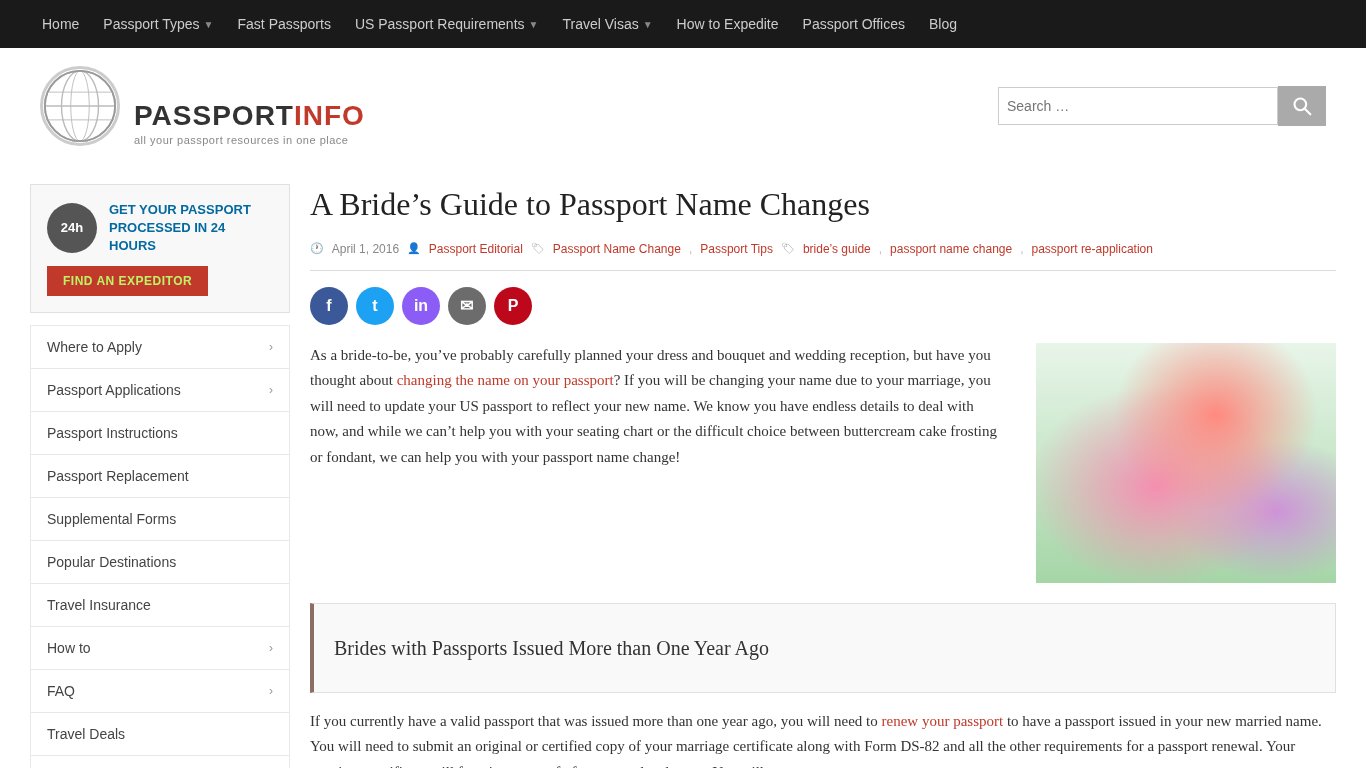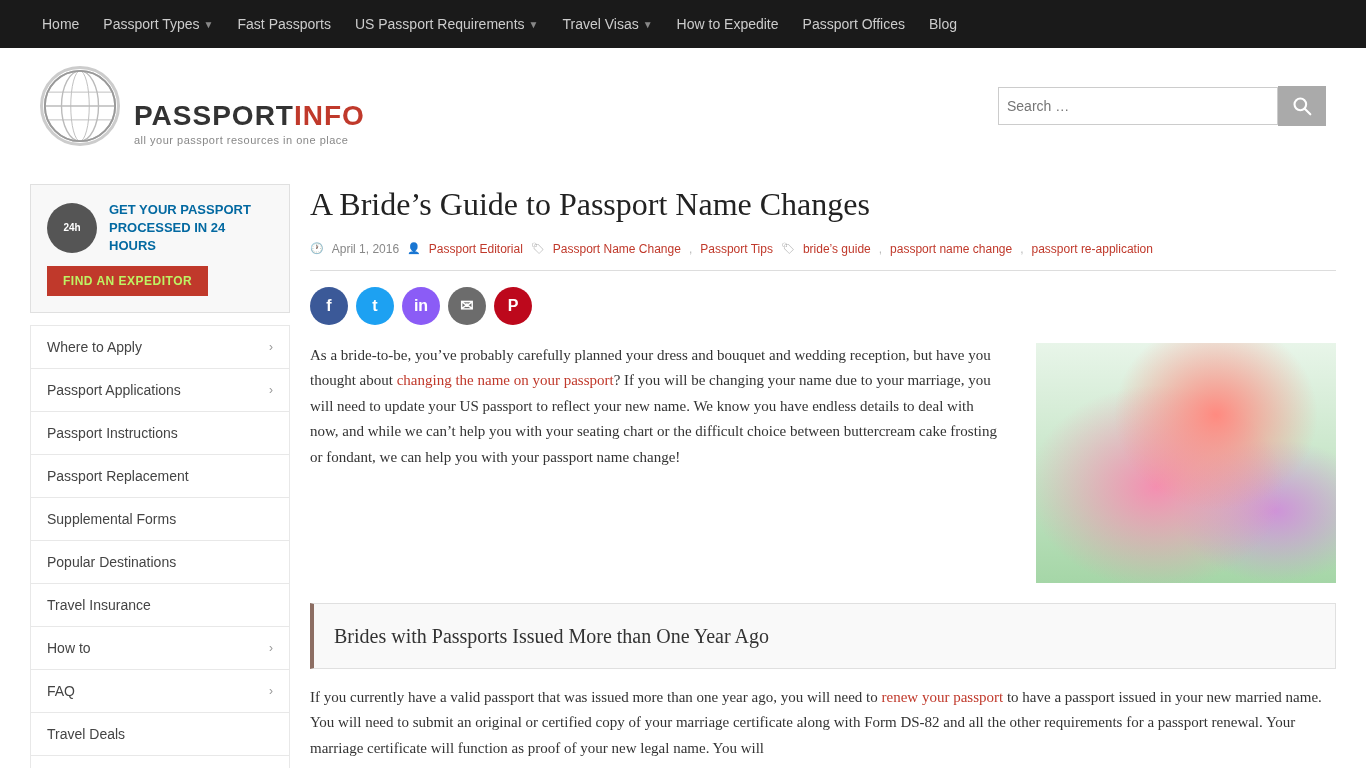--- a/index.html
+++ b/index.html
@@ -101,21 +101,21 @@
       flex-direction: column;
       align-items: flex-start;
       gap: 10px;
     }
     .promo-top { display: flex; align-items: center; gap: 12px; }
     .promo-icon {
       width: 50px; height: 50px;
       border-radius: 50%;
       background: #555;
       display: flex; align-items: center; justify-content: center;
-      color: #fff; font-size: 10px; font-weight: bold;
+      color: #fff; font-size: 13px; font-weight: bold;
       font-family: Arial, sans-serif;
       text-align: center;
       line-height: 1.2;
       flex-shrink: 0;
     }
     .promo-text {
       font-family: Arial, sans-serif;
       font-size: 13px;
       font-weight: bold;
       color: #0369a1;
@@ -226,21 +226,21 @@
         radial-gradient(ellipse at 60% 30%, #ff8a80 0%, transparent 40%),
         radial-gradient(ellipse at 40% 60%, #f48fb1 0%, transparent 50%),
         radial-gradient(ellipse at 80% 70%, #ce93d8 0%, transparent 30%),
         linear-gradient(180deg, #e8f5e9 0%, #c8e6c9 50%, #a5d6a7 100%);
     }
 
     .section-box {
       background: #f9f9f9;
       border: 1px solid #e0e0e0;
       border-left: 4px solid #8d6e63;
-      padding: 18px 20px;
+      padding: 30px 20px;
       margin-bottom: 16px;
     }
     .section-box h2 {
       font-family: Georgia, serif;
       font-size: 20px;
       font-weight: normal;
       color: #333;
       line-height: 1.4;
       margin-bottom: 0;
     }

